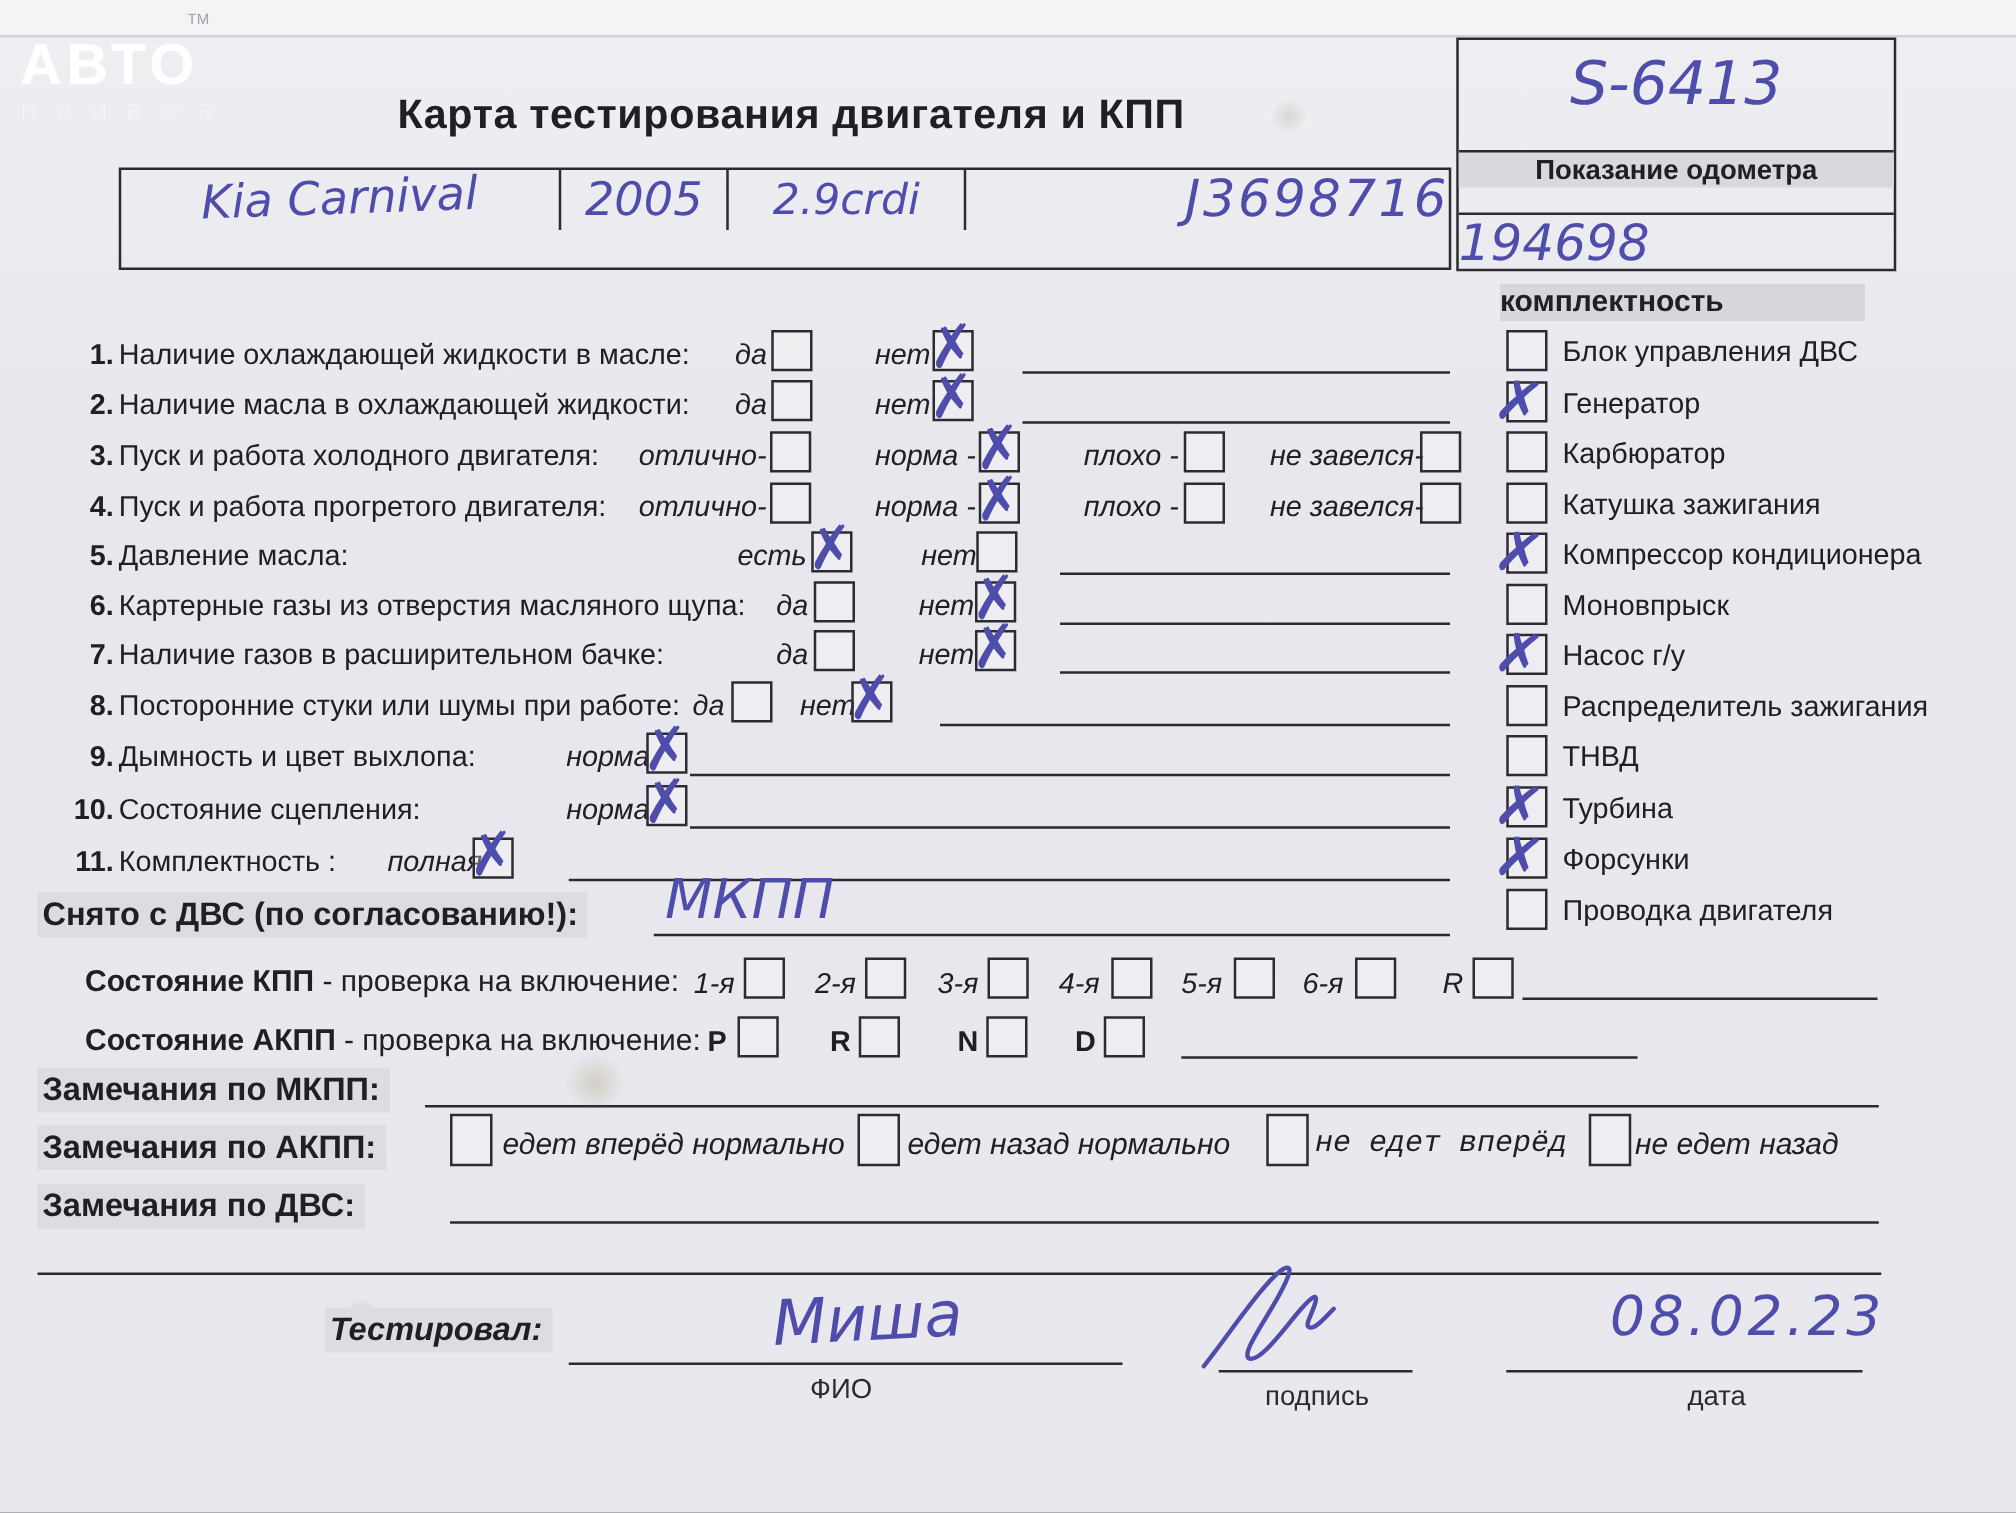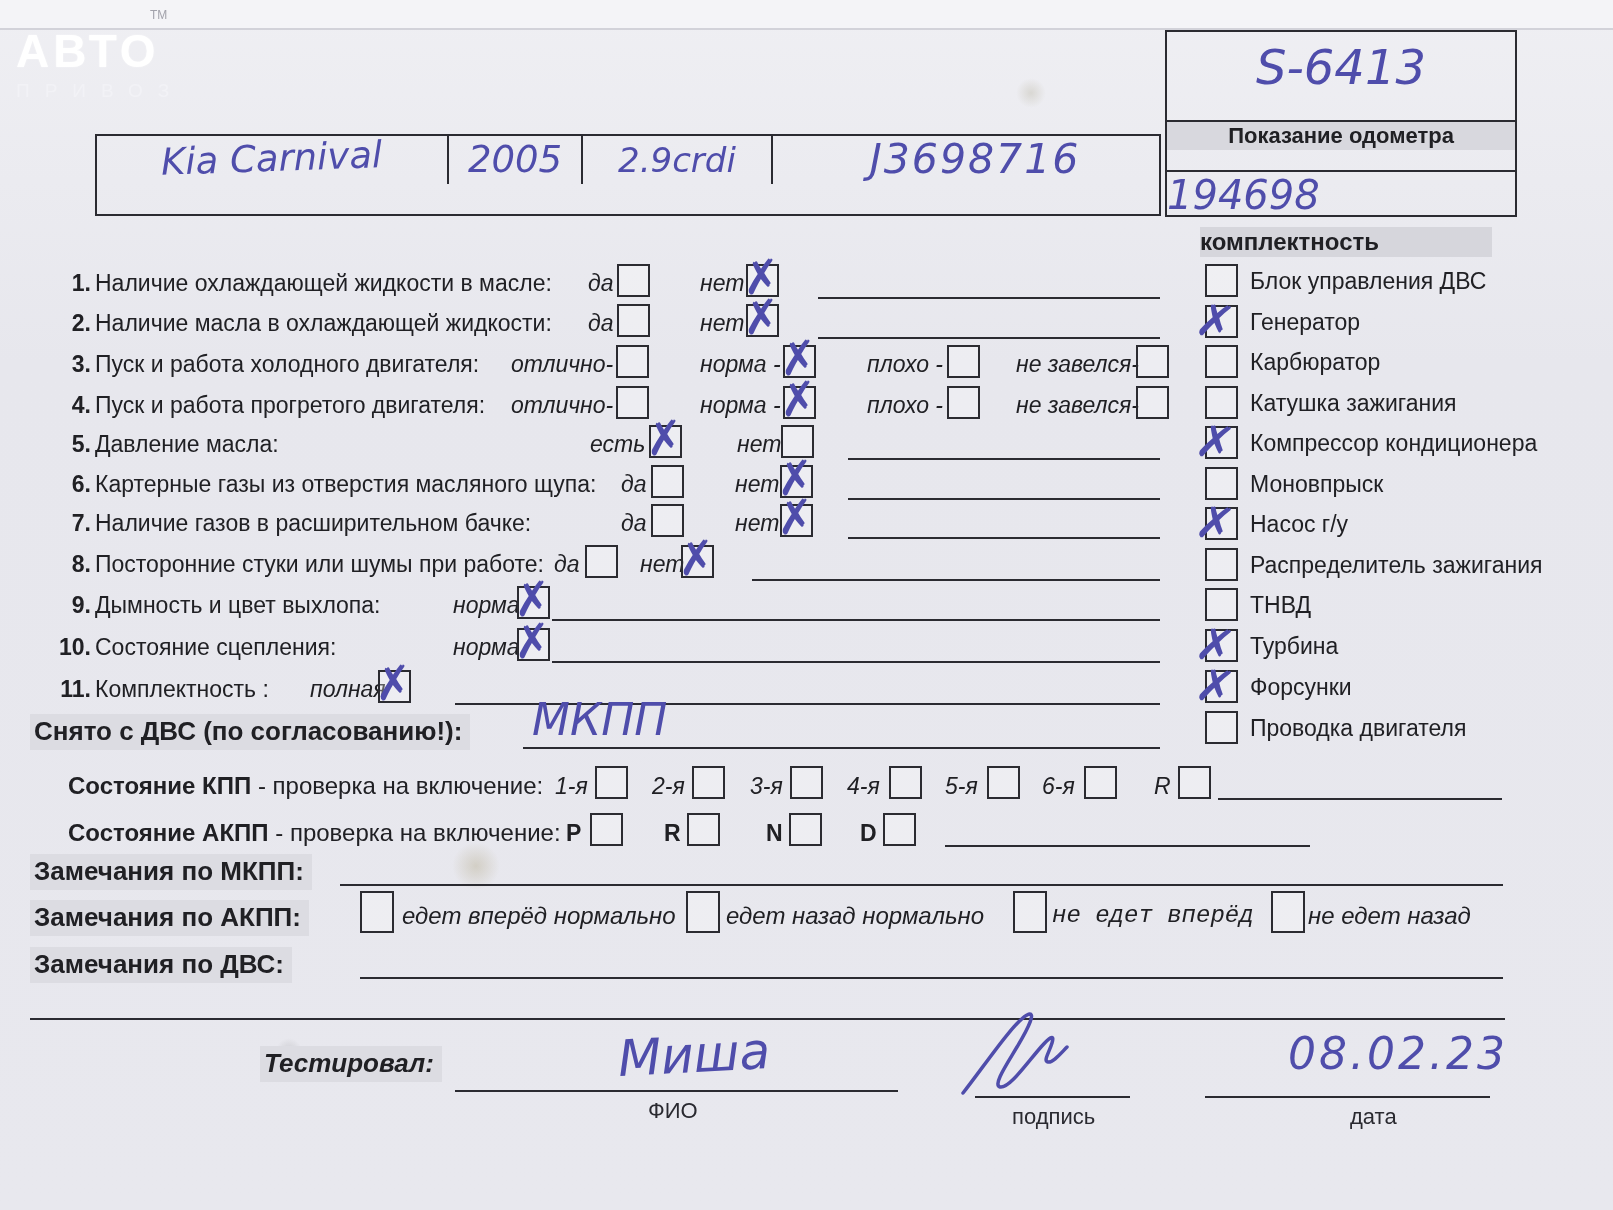--- a/index.html
+++ b/index.html
@@ -57,37 +57,38 @@
   <div class="abs stain" style="left:452px;top:842px;width:48px;height:48px;background:radial-gradient(circle, rgba(176,166,132,.38), rgba(176,166,132,0) 70%);"></div>
   <div class="abs stain" style="left:1016px;top:78px;width:30px;height:30px;background:radial-gradient(circle, rgba(170,165,140,.3), rgba(170,165,140,0) 70%);"></div>
   <div class="abs stain" style="left:276px;top:1038px;width:26px;height:26px;background:radial-gradient(circle, rgba(200,200,205,.8), rgba(200,200,205,0) 70%);"></div>
 
   <div>
     <span class="abs logo-a" style="left:16px;top:24px">АВТО</span>
     <span class="abs logo-tm" style="left:150px;top:8px">TM</span>
     <span class="abs logo-b" style="left:16px;top:80px">ПРИВОЗ</span>
   </div>
 
+  <div class="abs title" style="left:318px;top:72px">Карта тестирования двигателя и КПП</div>
 
   <div class="abs hb">
     <div class="hb-v1">
       <span class="hand" style="font-size:48px;line-height:70px;">S-6413</span>
     </div>
     <div class="hb-l hb-gray">Показание одометра</div>
     <div class="hb-v2">
       <span class="hand" style="font-size:40px;line-height:46px;">194698</span>
     </div>
   </div>
 
   <div class="abs vt">
     <div class="vt-r vt-r2">
       <div><span class="hand" style="font-size:37px;line-height:46px;display:inline-block;transform:rotate(-2deg);">Kia Carnival</span></div>
       <div><span class="hand" style="font-size:37px;line-height:48px;">2005</span></div>
       <div><span class="hand" style="font-size:34px;line-height:48px;">2.9crdi</span></div>
-      <div style="text-align:center;padding-left:18px;"><span class="hand" style="font-size:41px;line-height:46px;letter-spacing:2px;">J3698716</span></div>
+      <div style="text-align:right;padding-left:18px;"><span class="hand" style="font-size:41px;line-height:46px;letter-spacing:2px;">J3698716</span></div>
     </div>
   </div>
 
   <div>
     <span class="abs num" style="left:45px;top:270px">1.</span>
     <span class="abs lbl" style="left:95px;top:270px">Наличие охлаждающей жидкости в масле:</span>
     <span class="abs opt" style="left:588px;top:270px">да</span>
     <span class="abs cb" style="left:617px;top:264px">
         <i class="mark"></i>
       </span>

